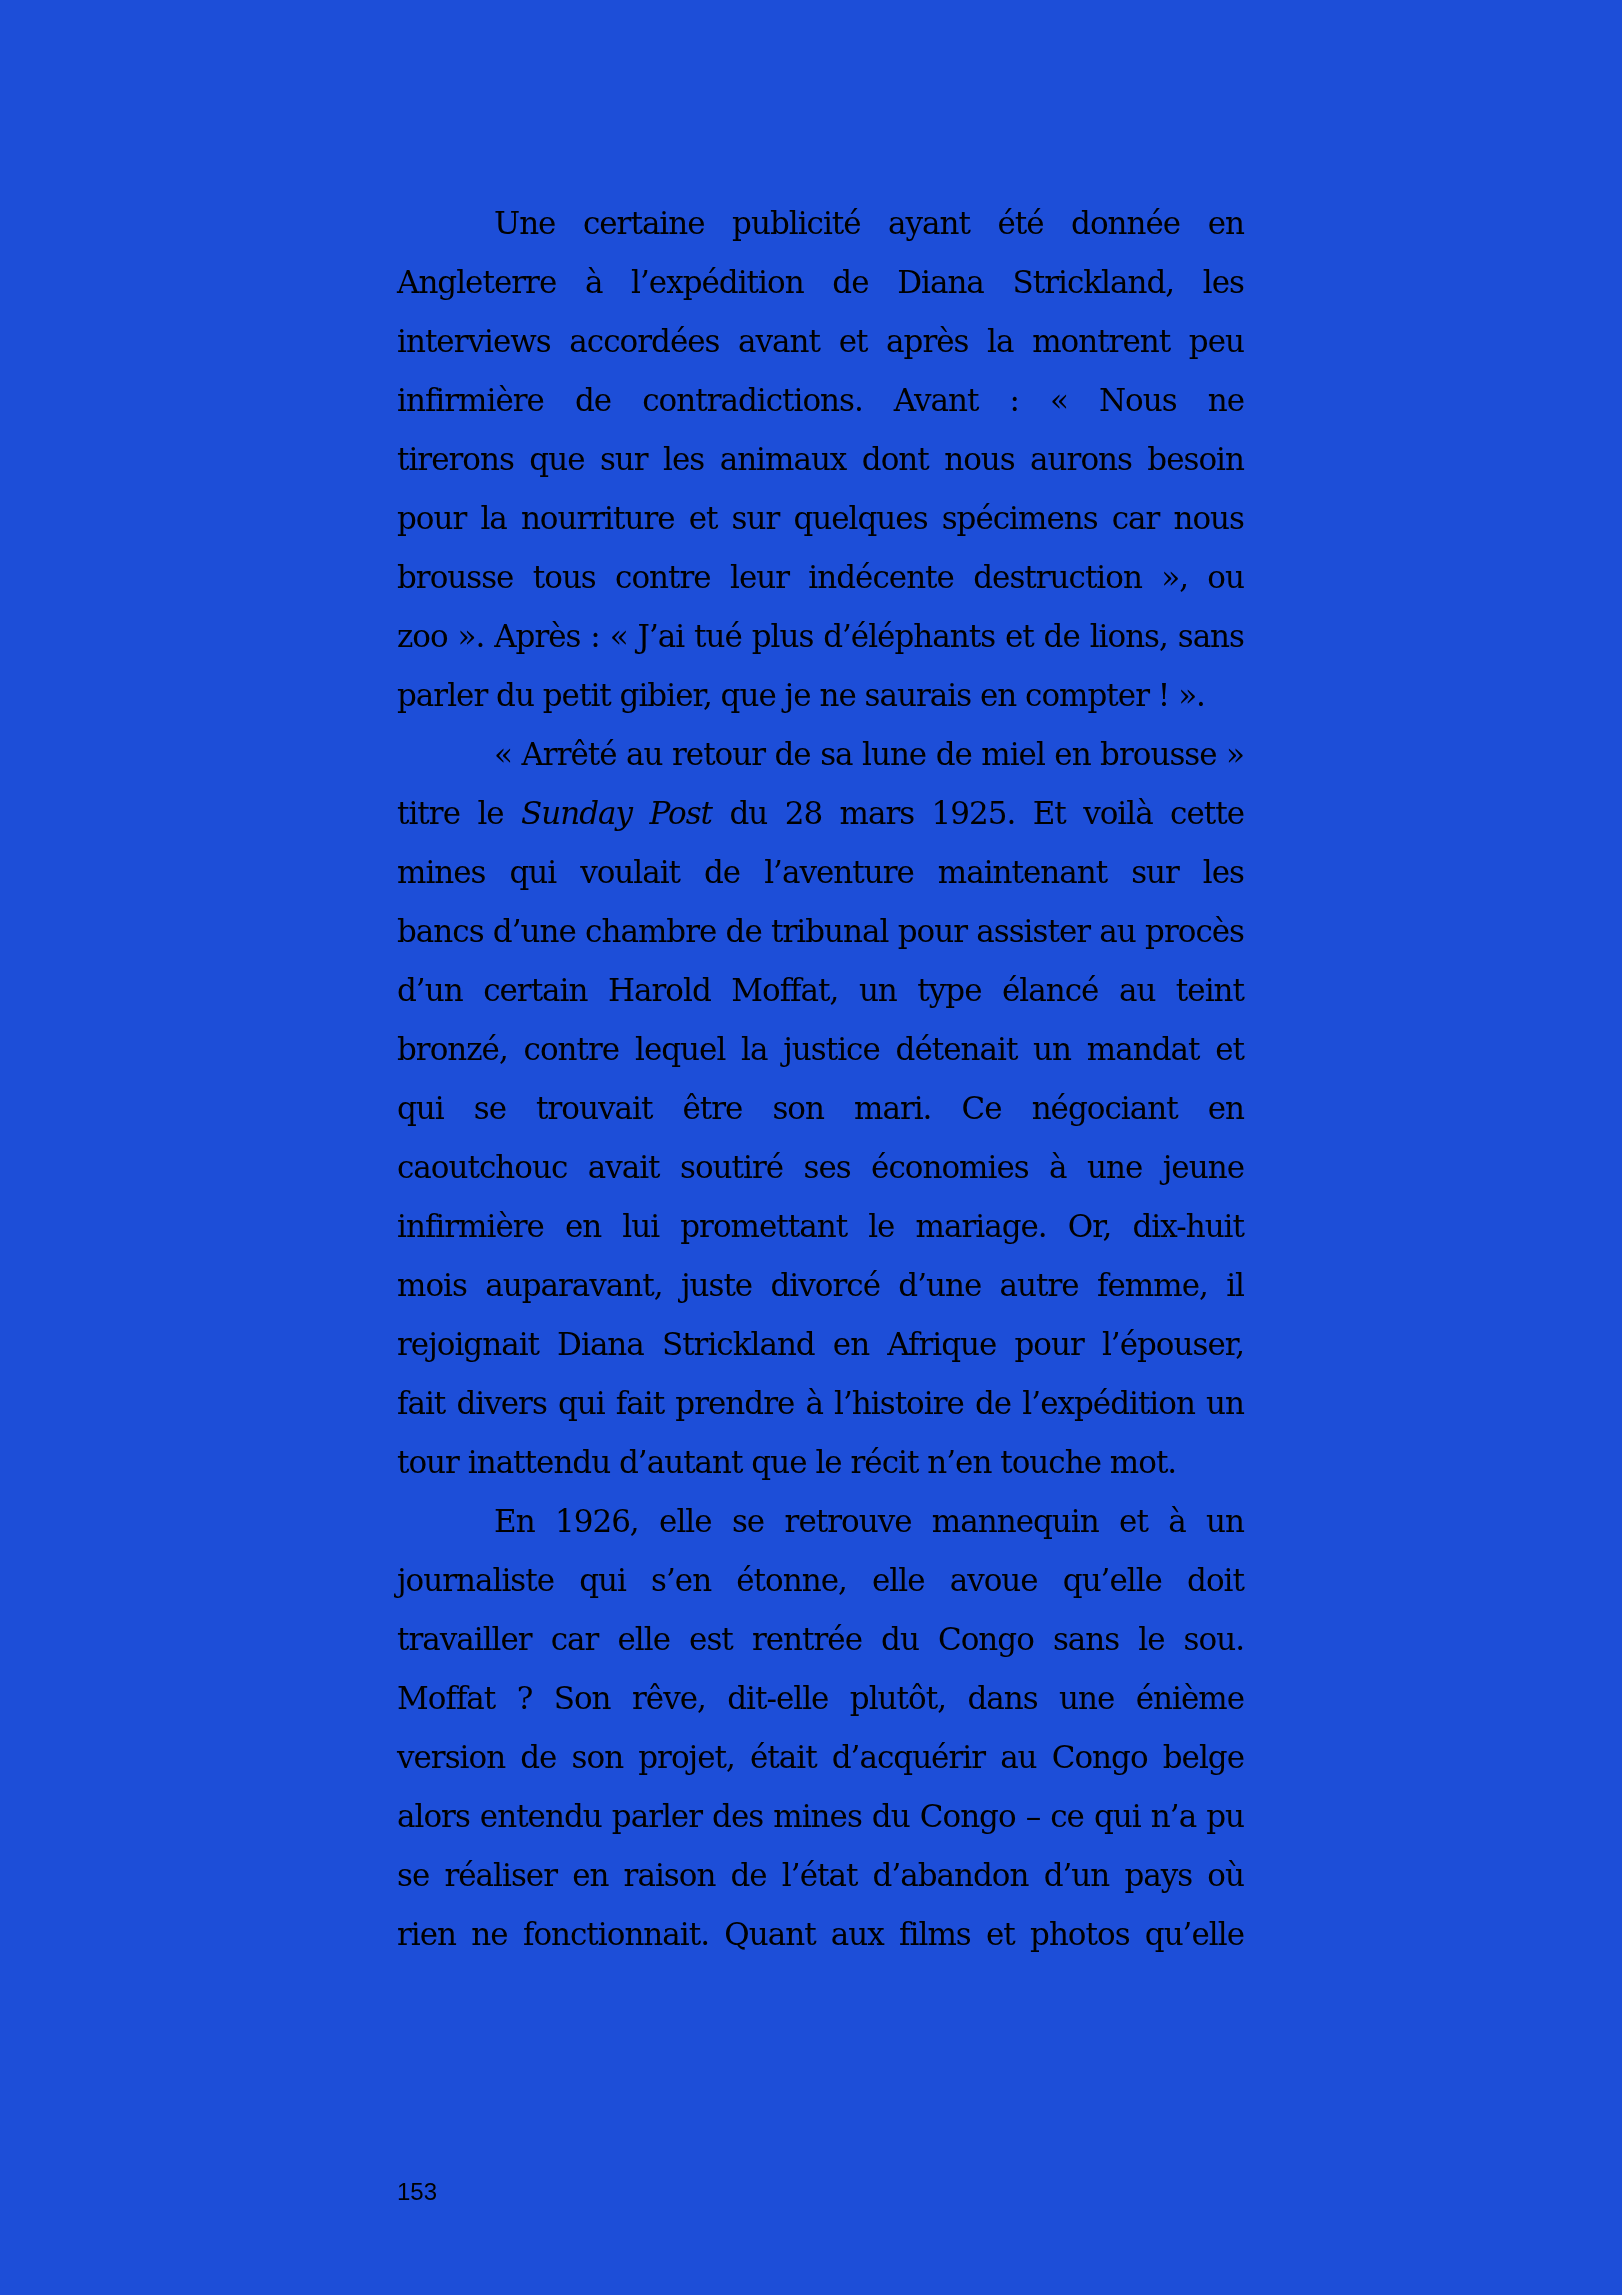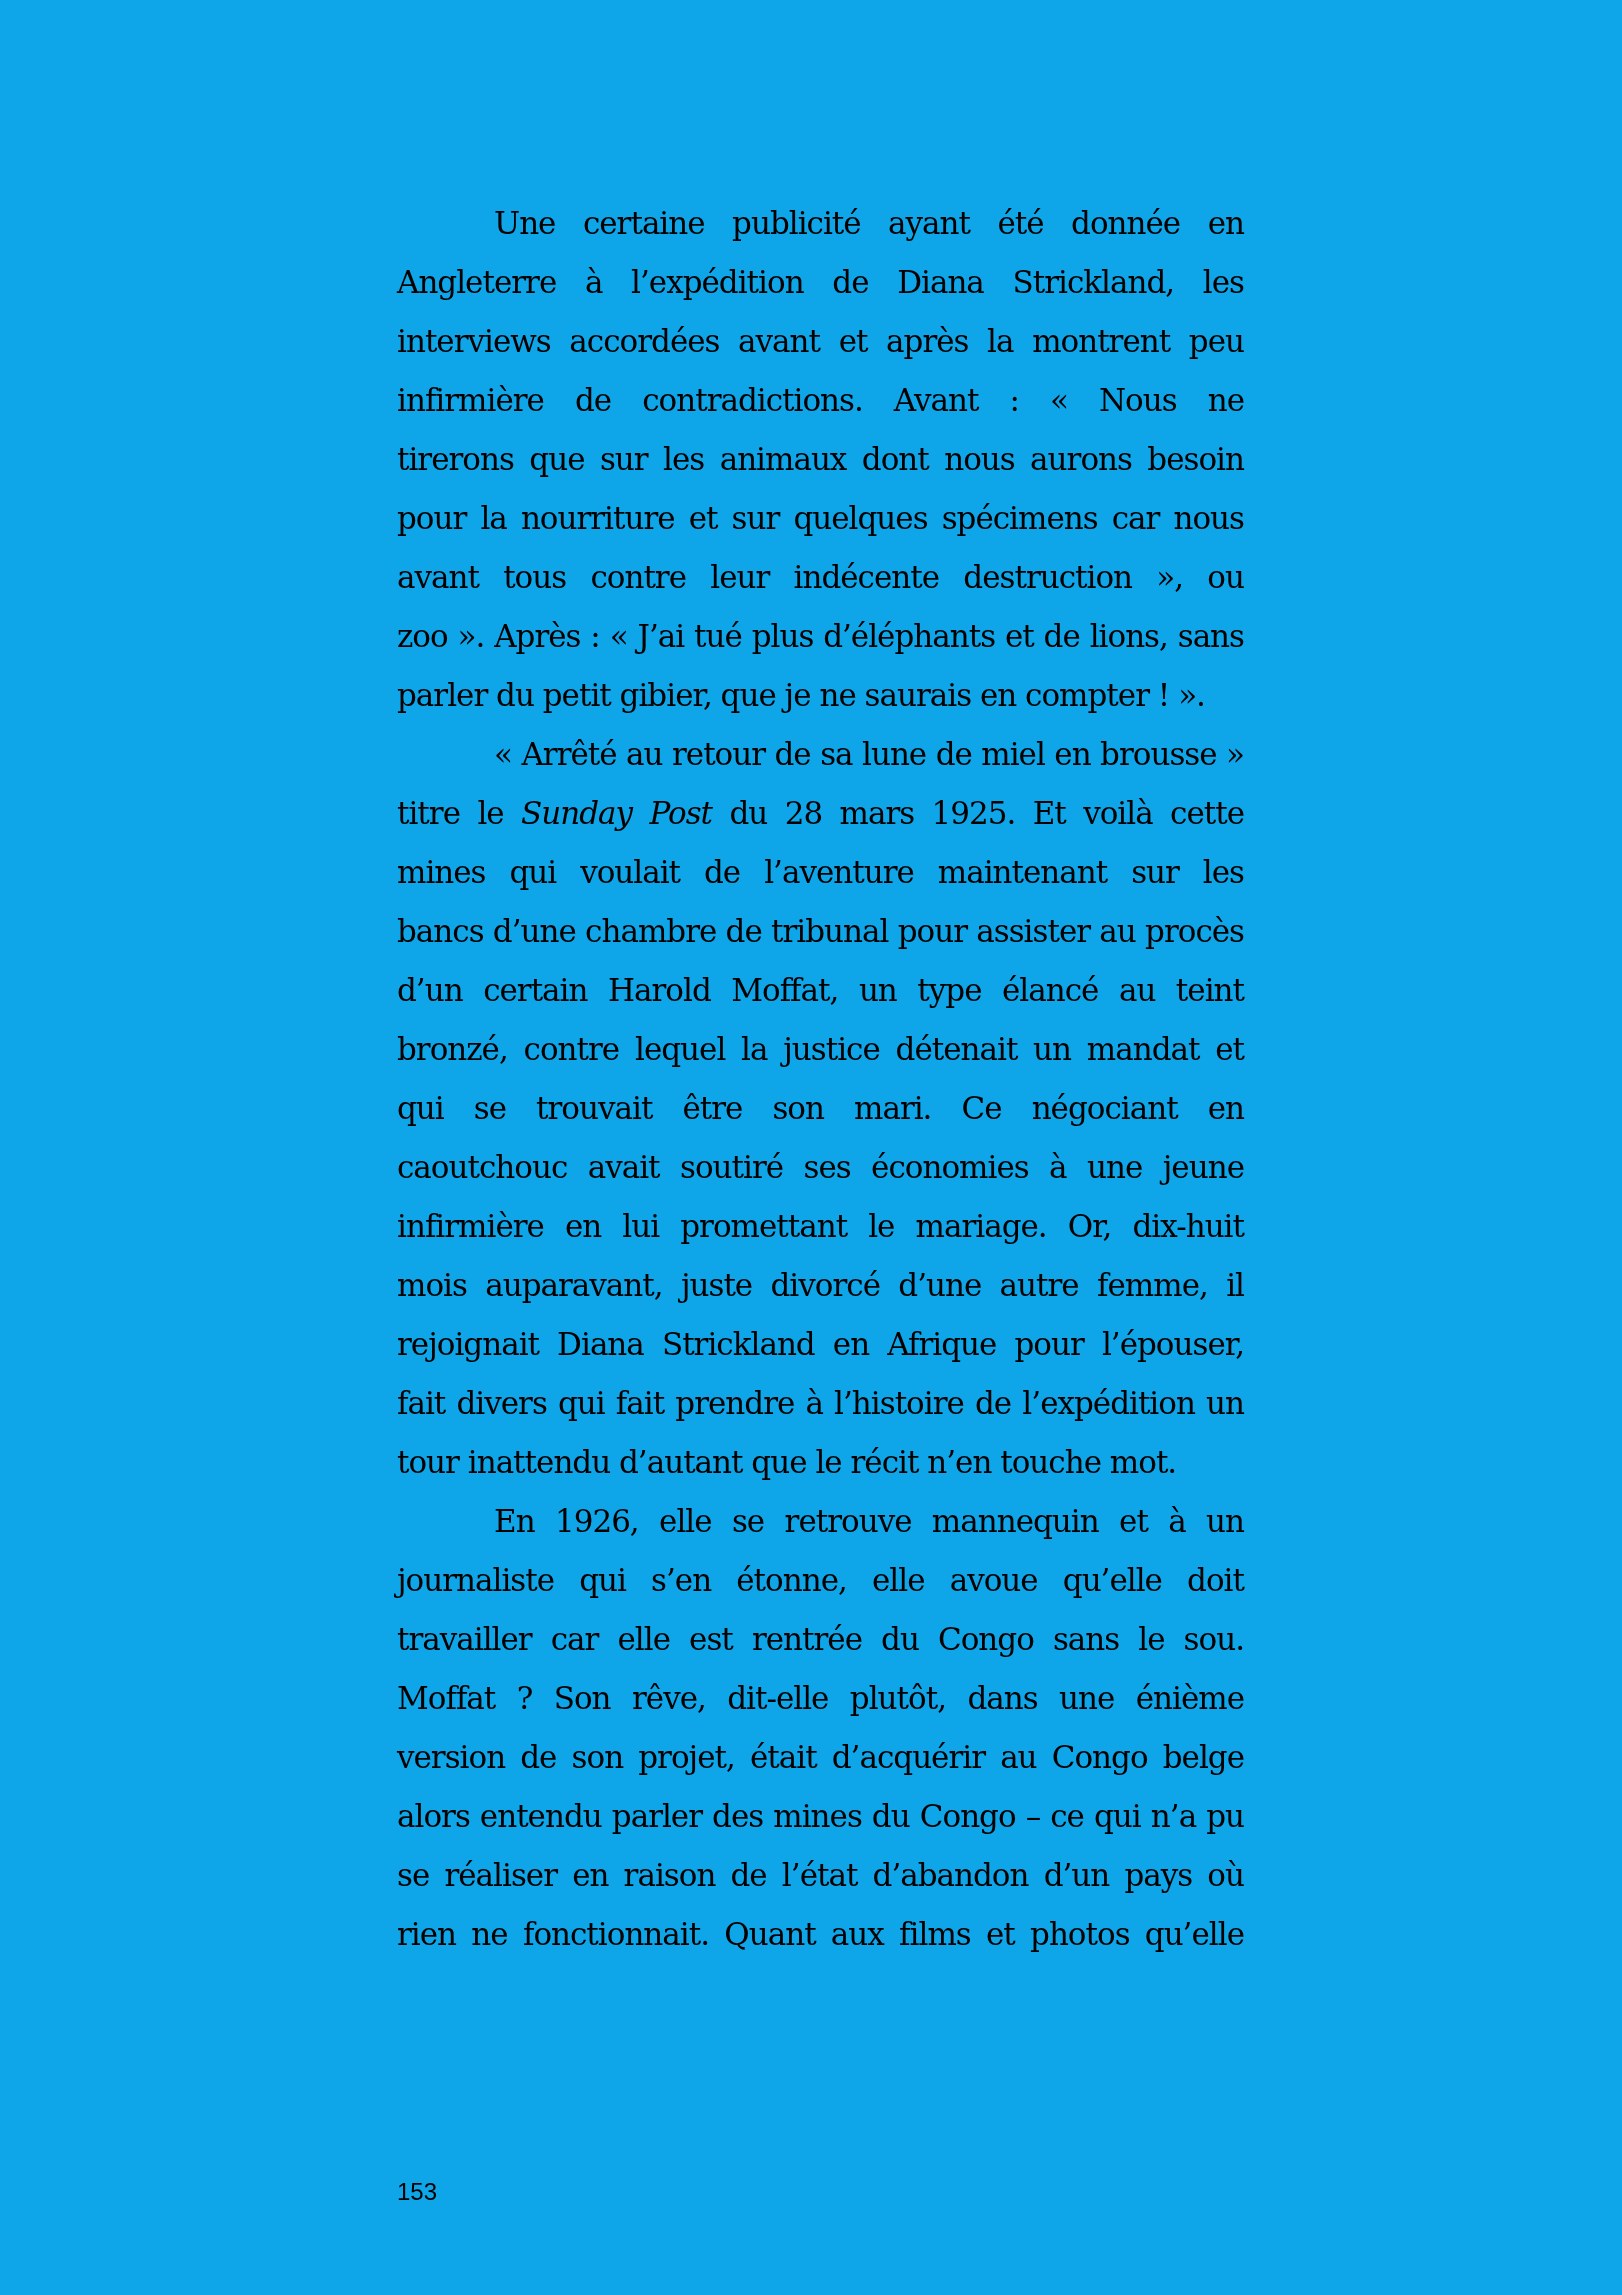--- a/index.html
+++ b/index.html
@@ -11,21 +11,21 @@
       width: 1623px;
       height: 2295px;
       position: relative;
       overflow: hidden;
     }
     .page {
       position: absolute;
       left: 0; top: 0;
       width: 1623px;
       height: 2295px;
-      background: #0ea5e9;
+      background: #1d4ed8;
     }
     .text-block {
       position: absolute;
       left: 397px;
       top: 194px;
       width: 847px;
       font-family: "DejaVu Serif", "Liberation Serif", serif;
       font-size: 31px;
       color: #000000;
       letter-spacing: -1px;
@@ -86,21 +86,21 @@
       <div class="line">
           <span class="inner">infirmière de contradictions. Avant : « Nous ne</span>
         </div>
       <div class="line">
           <span class="inner">tirerons que sur les animaux dont nous aurons besoin</span>
         </div>
       <div class="line">
           <span class="inner">pour la nourriture et sur quelques spécimens car nous</span>
         </div>
       <div class="line">
-          <span class="inner">avant tous contre leur indécente destruction », ou</span>
+          <span class="inner">brousse tous contre leur indécente destruction », ou</span>
         </div>
       <div class="line">
           <span class="inner">zoo ». Après : « J’ai tué plus d’éléphants et de lions, sans</span>
         </div>
       <div class="line last">
           <span class="inner">parler du petit gibier, que je ne saurais en compter ! ».</span>
         </div>
     </div>
 
     <div>

